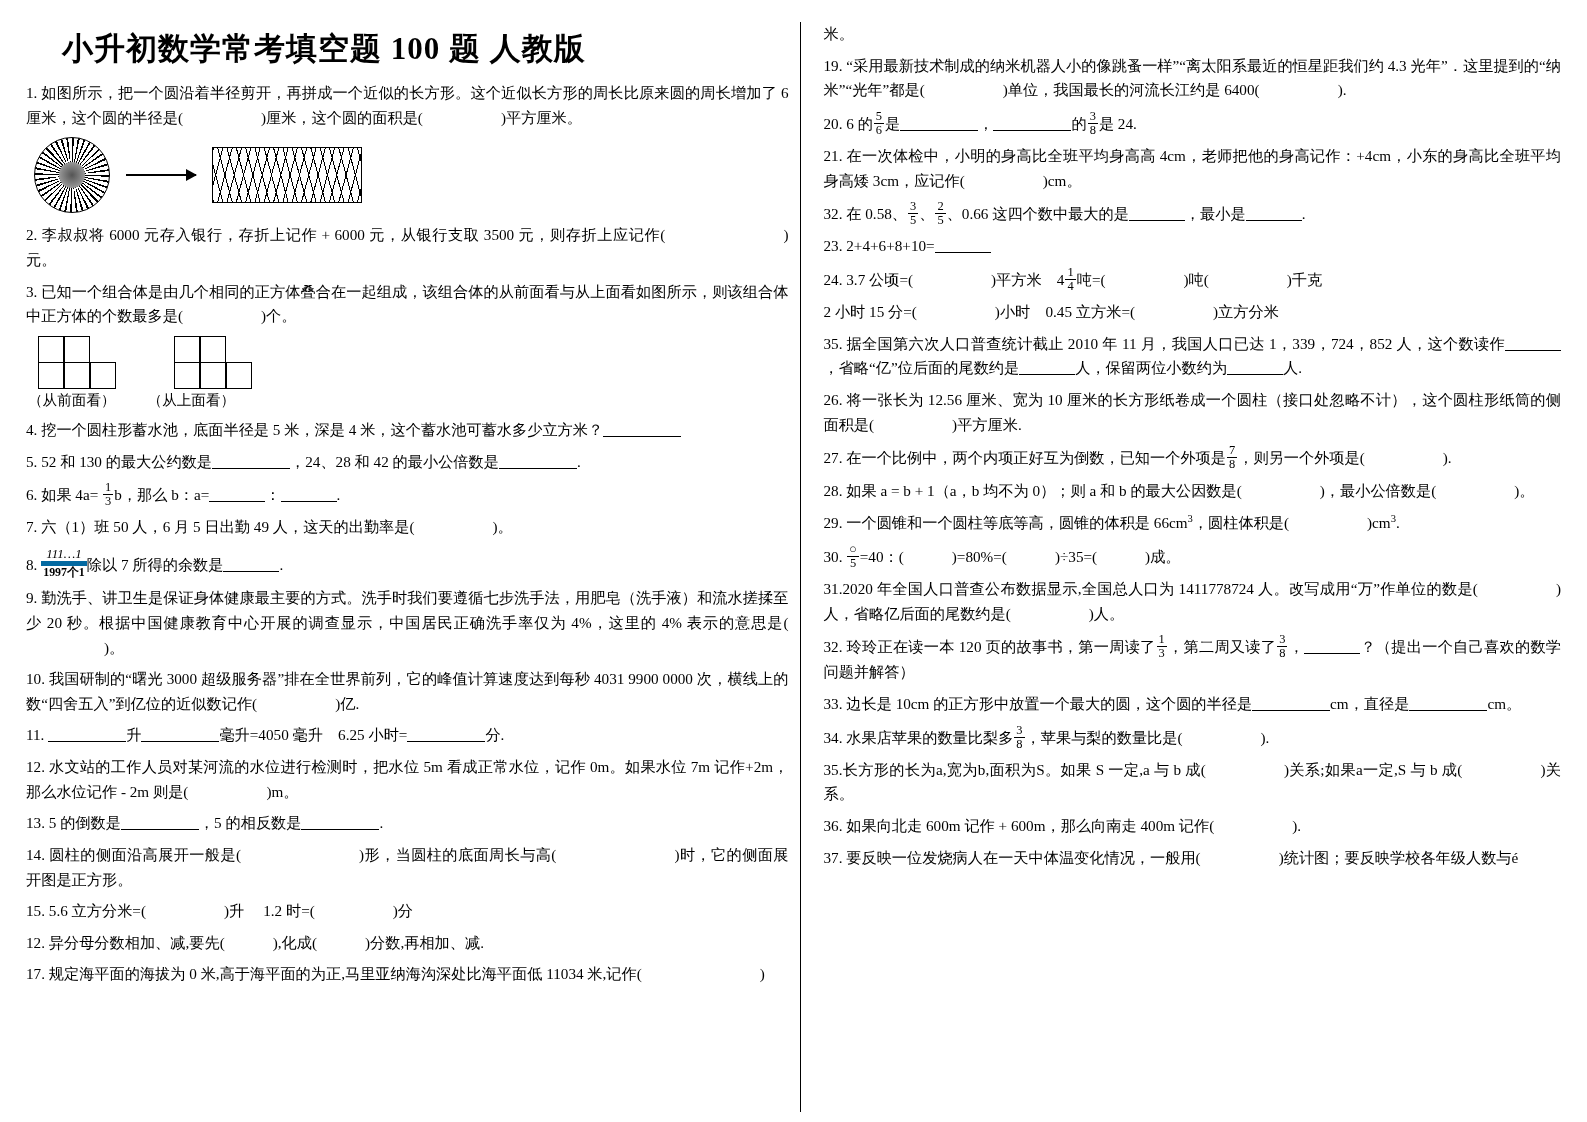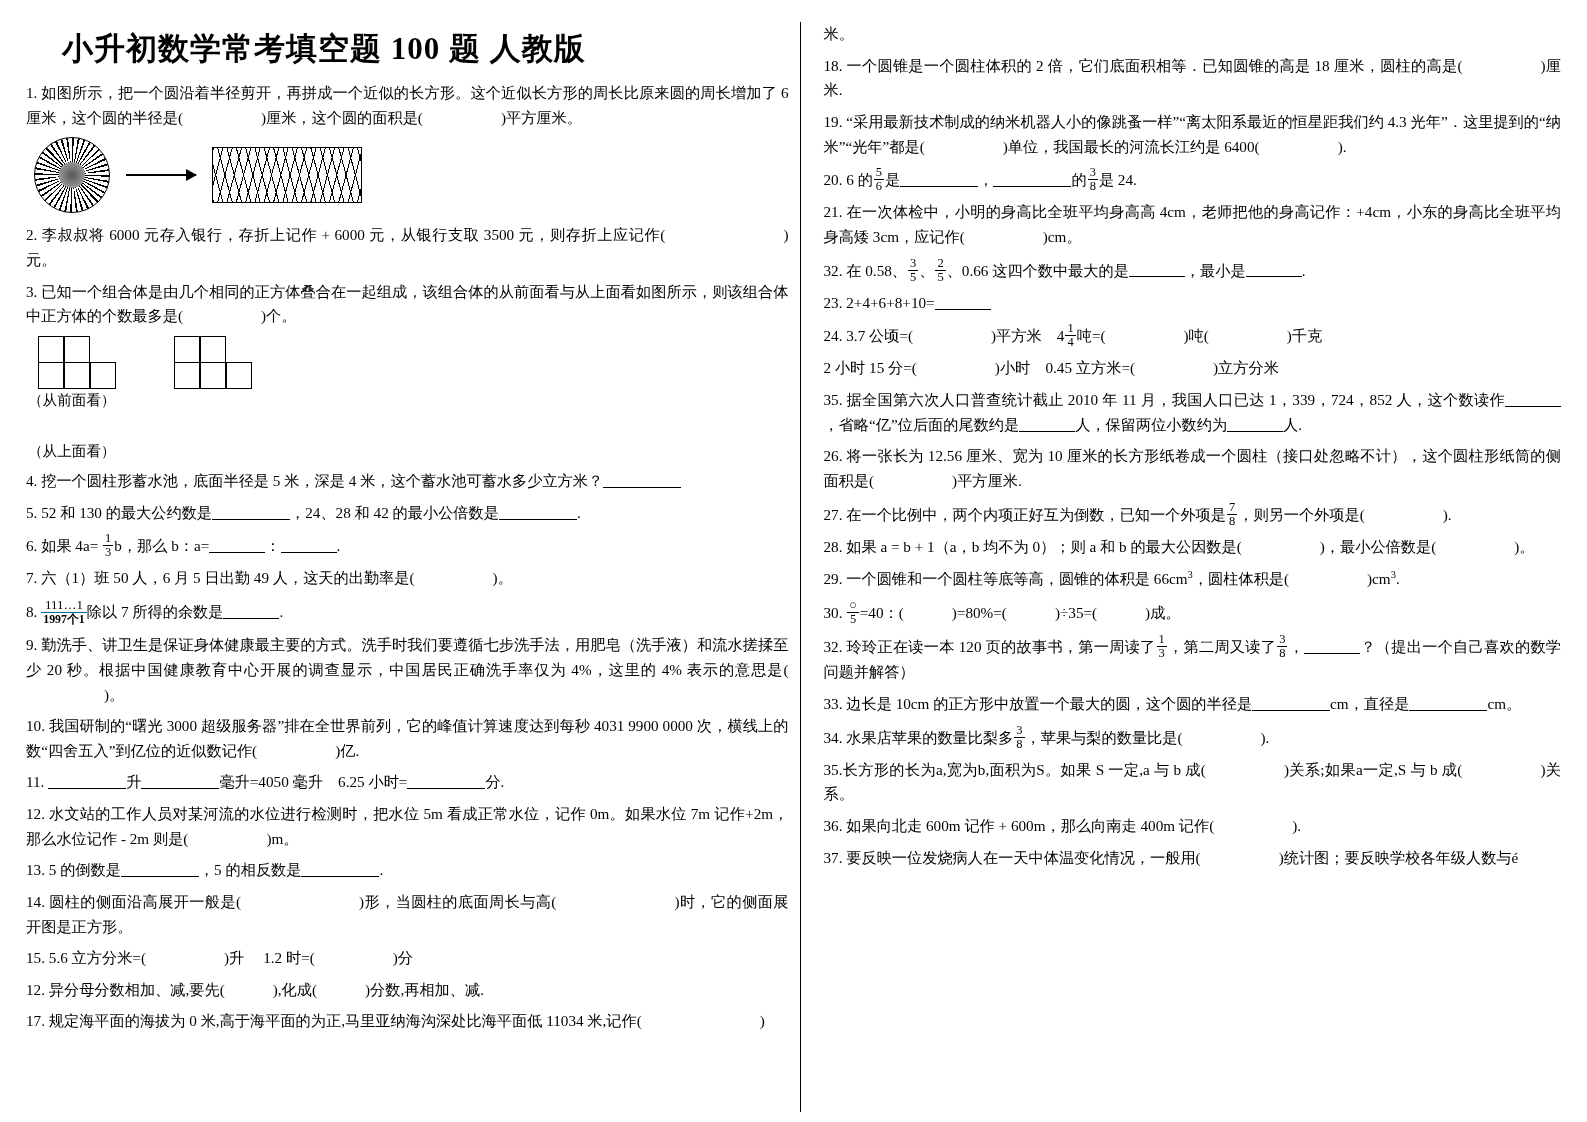--- a/index.html
+++ b/index.html
@@ -143,31 +143,30 @@
   .cell {
     border: 1px solid #000;
     margin: -0.5px 0 0 -0.5px;
   }
   .cell.empty { border: none; }
   .shape-labels {
     display: flex;
     gap: 32px;
     margin: 2px 0 8px 2px;
     font-size: 14.6px;
-    flex-direction: column;
   }
   .shape-labels span { display: inline-block; }
   .repeat-frac {
     display: inline-block;
     vertical-align: -0.45em;
     text-align: center;
     line-height: 1.1;
     font-size: 0.85em;
   }
-  .repeat-frac .n { display: block; border-bottom: 1px solid #0369a1; padding: 0 2px; }
+  .repeat-frac .n { display: block; border-bottom: 5px solid #0369a1; padding: 0 2px; font-style: italic; }
   .repeat-frac .d { display: block; padding: 0 2px; font-size: 0.92em; font-weight: bold; }
 </style>
 </head>
 <body>
 
 <div class="page">
   <div class="columns">
 
     <div class="col col-left">
 
@@ -288,24 +287,20 @@
       </p>
 
     </div>
 
     <div class="divider"></div>
 
     <div class="col col-right">
 
       <p class="q">米。</p>
 
-      <p class="q">
-        <span class="num">18.</span>
-        一个圆锥是一个圆柱体积的 2 倍，它们底面积相等．已知圆锥的高是 18 厘米，圆柱的高是(<span class="paren"></span>)厘米.
-      </p>
 
       <p class="q">
         <span class="num">19.</span>
         “采用最新技术制成的纳米机器人小的像跳蚤一样”“离太阳系最近的恒星距我们约 4.3 光年”．这里提到的“纳米”“光年”都是(<span class="paren"></span>)单位，我国最长的河流长江约是 6400(<span class="paren"></span>).
       </p>
 
       <p class="q">
         <span class="num">20.</span>
         6 的<span class="frac"><span class="n">5</span><span class="d">6</span></span>是<span class="blank b-md"></span>，<span class="blank b-md"></span>的<span class="frac"><span class="n">3</span><span class="d">8</span></span>是 24.
       </p>
@@ -357,20 +352,23 @@
       <p class="q">
         <span class="num">29.</span>
         一个圆锥和一个圆柱等底等高，圆锥的体积是 66cm<span class="sup">3</span>，圆柱体积是(<span class="paren"></span>)cm<span class="sup">3</span>.
       </p>
 
       <p class="q">
         <span class="num">30.</span>
         <span class="frac"><span class="n">○</span><span class="d">5</span></span>=40：(<span class="paren paren-sm"></span>)=80%=(<span class="paren paren-sm"></span>)÷35=(<span class="paren paren-sm"></span>)成。
       </p>
 
+      <p class="q">
+        <span class="num">31.</span>2020 年全国人口普查公布数据显示,全国总人口为 1411778724 人。改写成用“万”作单位的数是(<span class="paren"></span>)人，省略亿后面的尾数约是(<span class="paren"></span>)人。
+      </p>
 
       <p class="q">
         <span class="num">32.</span>
         玲玲正在读一本 120 页的故事书，第一周读了<span class="frac"><span class="n">1</span><span class="d">3</span></span>，第二周又读了<span class="frac"><span class="n">3</span><span class="d">8</span></span>，<span class="blank b-sm"></span>？（提出一个自己喜欢的数学问题并解答）
       </p>
 
       <p class="q">
         <span class="num">33.</span>
         边长是 10cm 的正方形中放置一个最大的圆，这个圆的半径是<span class="blank b-md"></span>cm，直径是<span class="blank b-md"></span>cm。
       </p>

